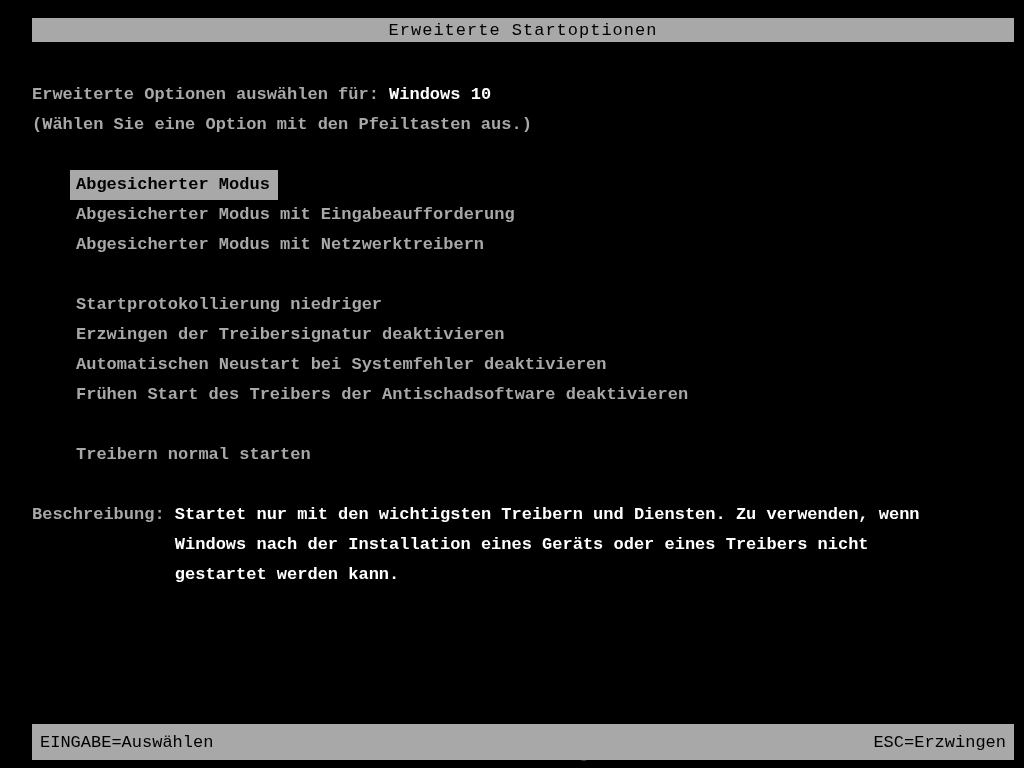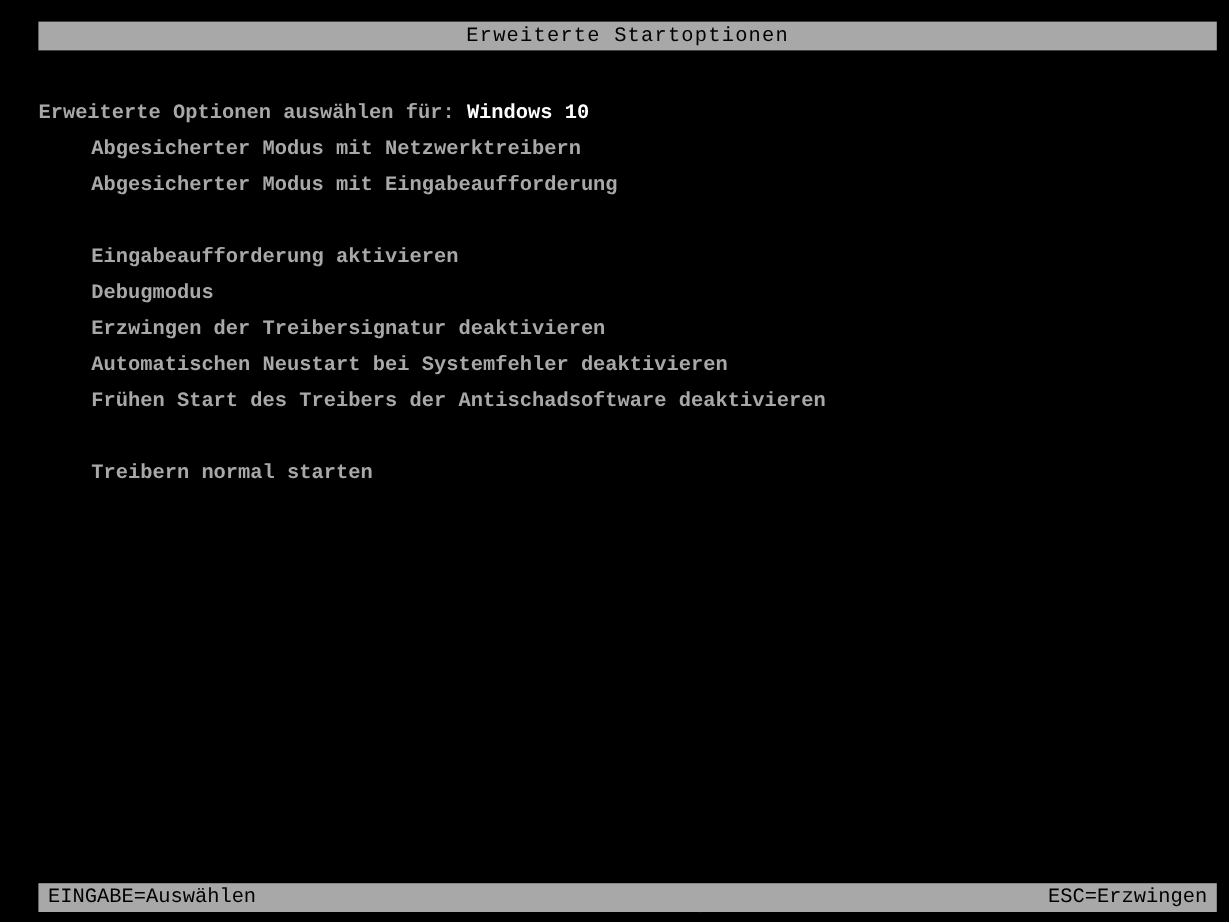--- a/index.html
+++ b/index.html
@@ -63,21 +63,21 @@
     display: flex;
     line-height: 30px;
   }
   .descr-label { color: #a8a8a8; white-space: pre; }
   .descr-text { color: #fff; max-width: 760px; }
   .footer-bar {
     position: absolute;
     bottom: 8px;
     left: 32px;
     right: 10px;
-    height: 24px;
+    height: 36px;
     background: #a8a8a8;
     color: #000;
     display: flex;
     align-items: center;
     justify-content: space-between;
     padding: 0 8px;
   }
   .watermark {
     position: absolute;
     bottom: 6px;
@@ -100,38 +100,43 @@
   <div class="title-bar">
     <span>Erweiterte Startoptionen</span>
   </div>
 
   <div class="content">
 
     <div class="select-line">
       <span>Erweiterte Optionen auswählen für: </span><span class="os-name">Windows 10</span>
     </div>
 
+    <div class="hint">(Wählen Sie eine Option mit den Pfeiltasten aus.)</div>
 
     <div class="options">
+      <div class="opt-row"><span class="opt selected">Abgesicherter Modus</span></div>
+      <div class="opt-row"><span class="opt">Abgesicherter Modus mit Eingabeaufforderung</span></div>
       <div class="opt-row"><span class="opt">Abgesicherter Modus mit Netzwerktreibern</span></div>
-      <div class="opt-row"><span class="opt">Abgesicherter Modus mit Eingabeaufforderung</span></div>
 
       <div class="spacer"></div>
 
-      <div class="opt-row"><span class="opt">Eingabeaufforderung aktivieren</span></div>
-      <div class="opt-row"><span class="opt">Debugmodus</span></div>
+      <div class="opt-row"><span class="opt">Startprotokollierung niedriger</span></div>
       <div class="opt-row"><span class="opt">Erzwingen der Treibersignatur deaktivieren</span></div>
       <div class="opt-row"><span class="opt">Automatischen Neustart bei Systemfehler deaktivieren</span></div>
       <div class="opt-row"><span class="opt">Frühen Start des Treibers der Antischadsoftware deaktivieren</span></div>
 
       <div class="spacer"></div>
 
       <div class="opt-row"><span class="opt">Treibern normal starten</span></div>
     </div>
 
+    <div class="descr">
+      <span class="descr-label">Beschreibung: </span>
+      <span class="descr-text">Startet nur mit den wichtigsten Treibern und Diensten. Zu verwenden, wenn Windows nach der Installation eines Geräts oder eines Treibers nicht gestartet werden kann.</span>
+    </div>
 
   </div>
 
   <div class="watermark">Windows-FAQ</div>
 
   <div class="footer-bar">
     <span>EINGABE=Auswählen</span>
     <span>ESC=Erzwingen</span>
   </div>
 

